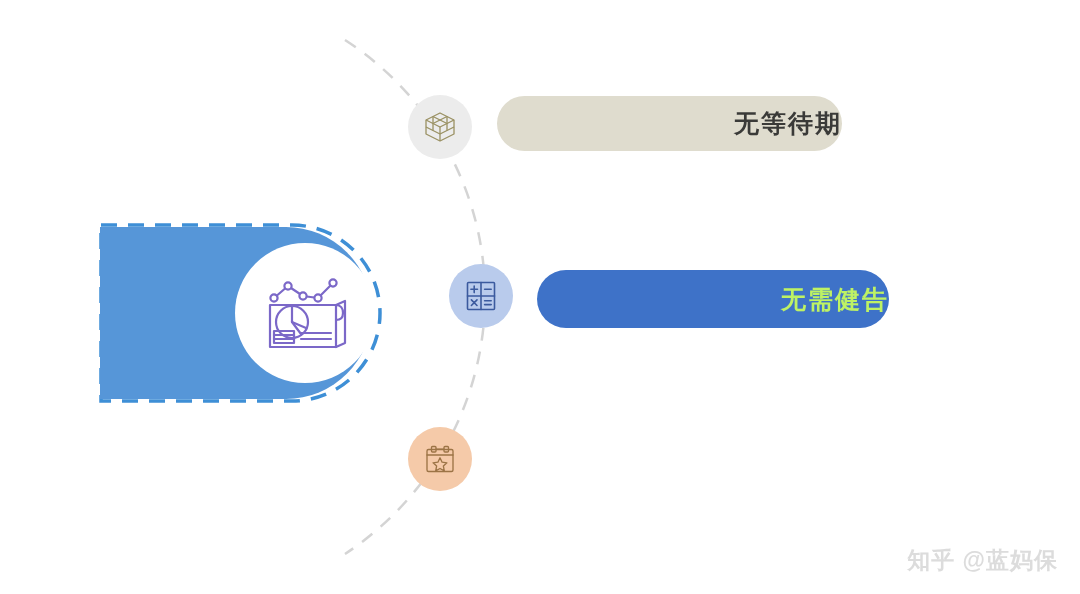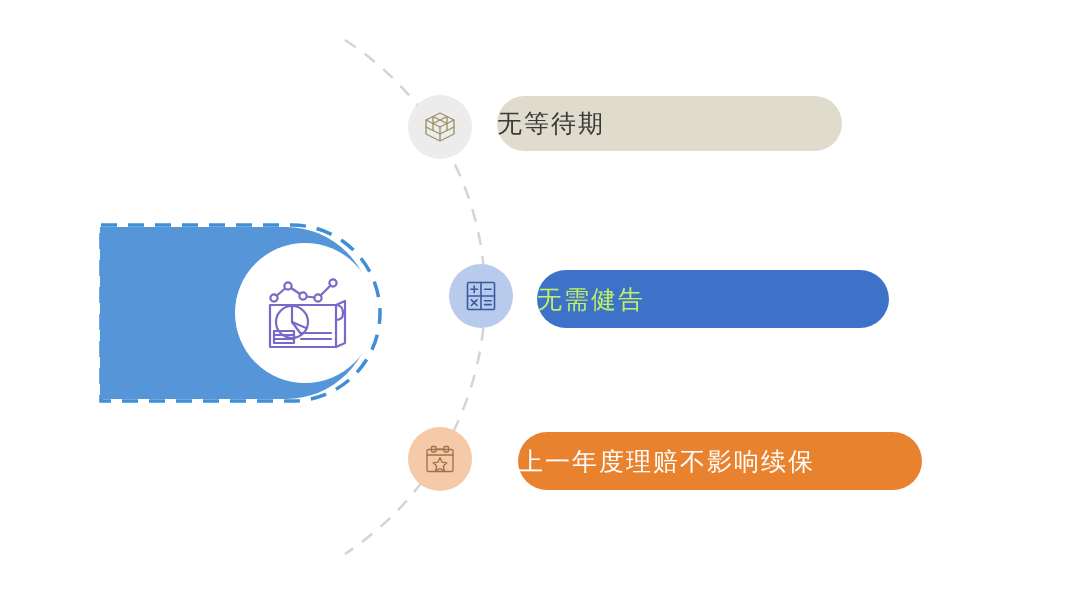--- a/index.html
+++ b/index.html
@@ -79,24 +79,24 @@
   .node-1 { left: 408px; top: 95px;  background: #ececec; }
   .node-2 { left: 449px; top: 264px; background: #b9cbec; }
   .node-3 { left: 408px; top: 427px; background: #f5caa9; }
   .node-circle svg { display: block; }
 
   
   .pill {
     position: absolute;
     display: flex;
     align-items: center;
-    justify-content: flex-start;
+    justify-content: flex-end;
     border-radius: 999px;
     letter-spacing: 2px;
-    font-weight: normal;
+    font-weight: bold;
     white-space: nowrap;
   }
   .pill-1 {
     left: 497px; top: 96px;
     width: 345px; height: 55px;
     background: #dfdcce;
     color: #3a3a38;
     font-size: 25px;
   }
   .pill-2 {
@@ -225,18 +225,16 @@
   </div>
 
   <div class="pill pill-1">
     <span>无等待期</span>
   </div>
 
   <div class="pill pill-2">
     <span>无需健告</span>
   </div>
 
-  <div class="pill pill-3">
-    <span>上一年度理赔不影响续保</span>
-  </div>
-
+
+  <div class="watermark">知乎 @蓝妈保</div>
 
 </div>
 
 </body></html>

